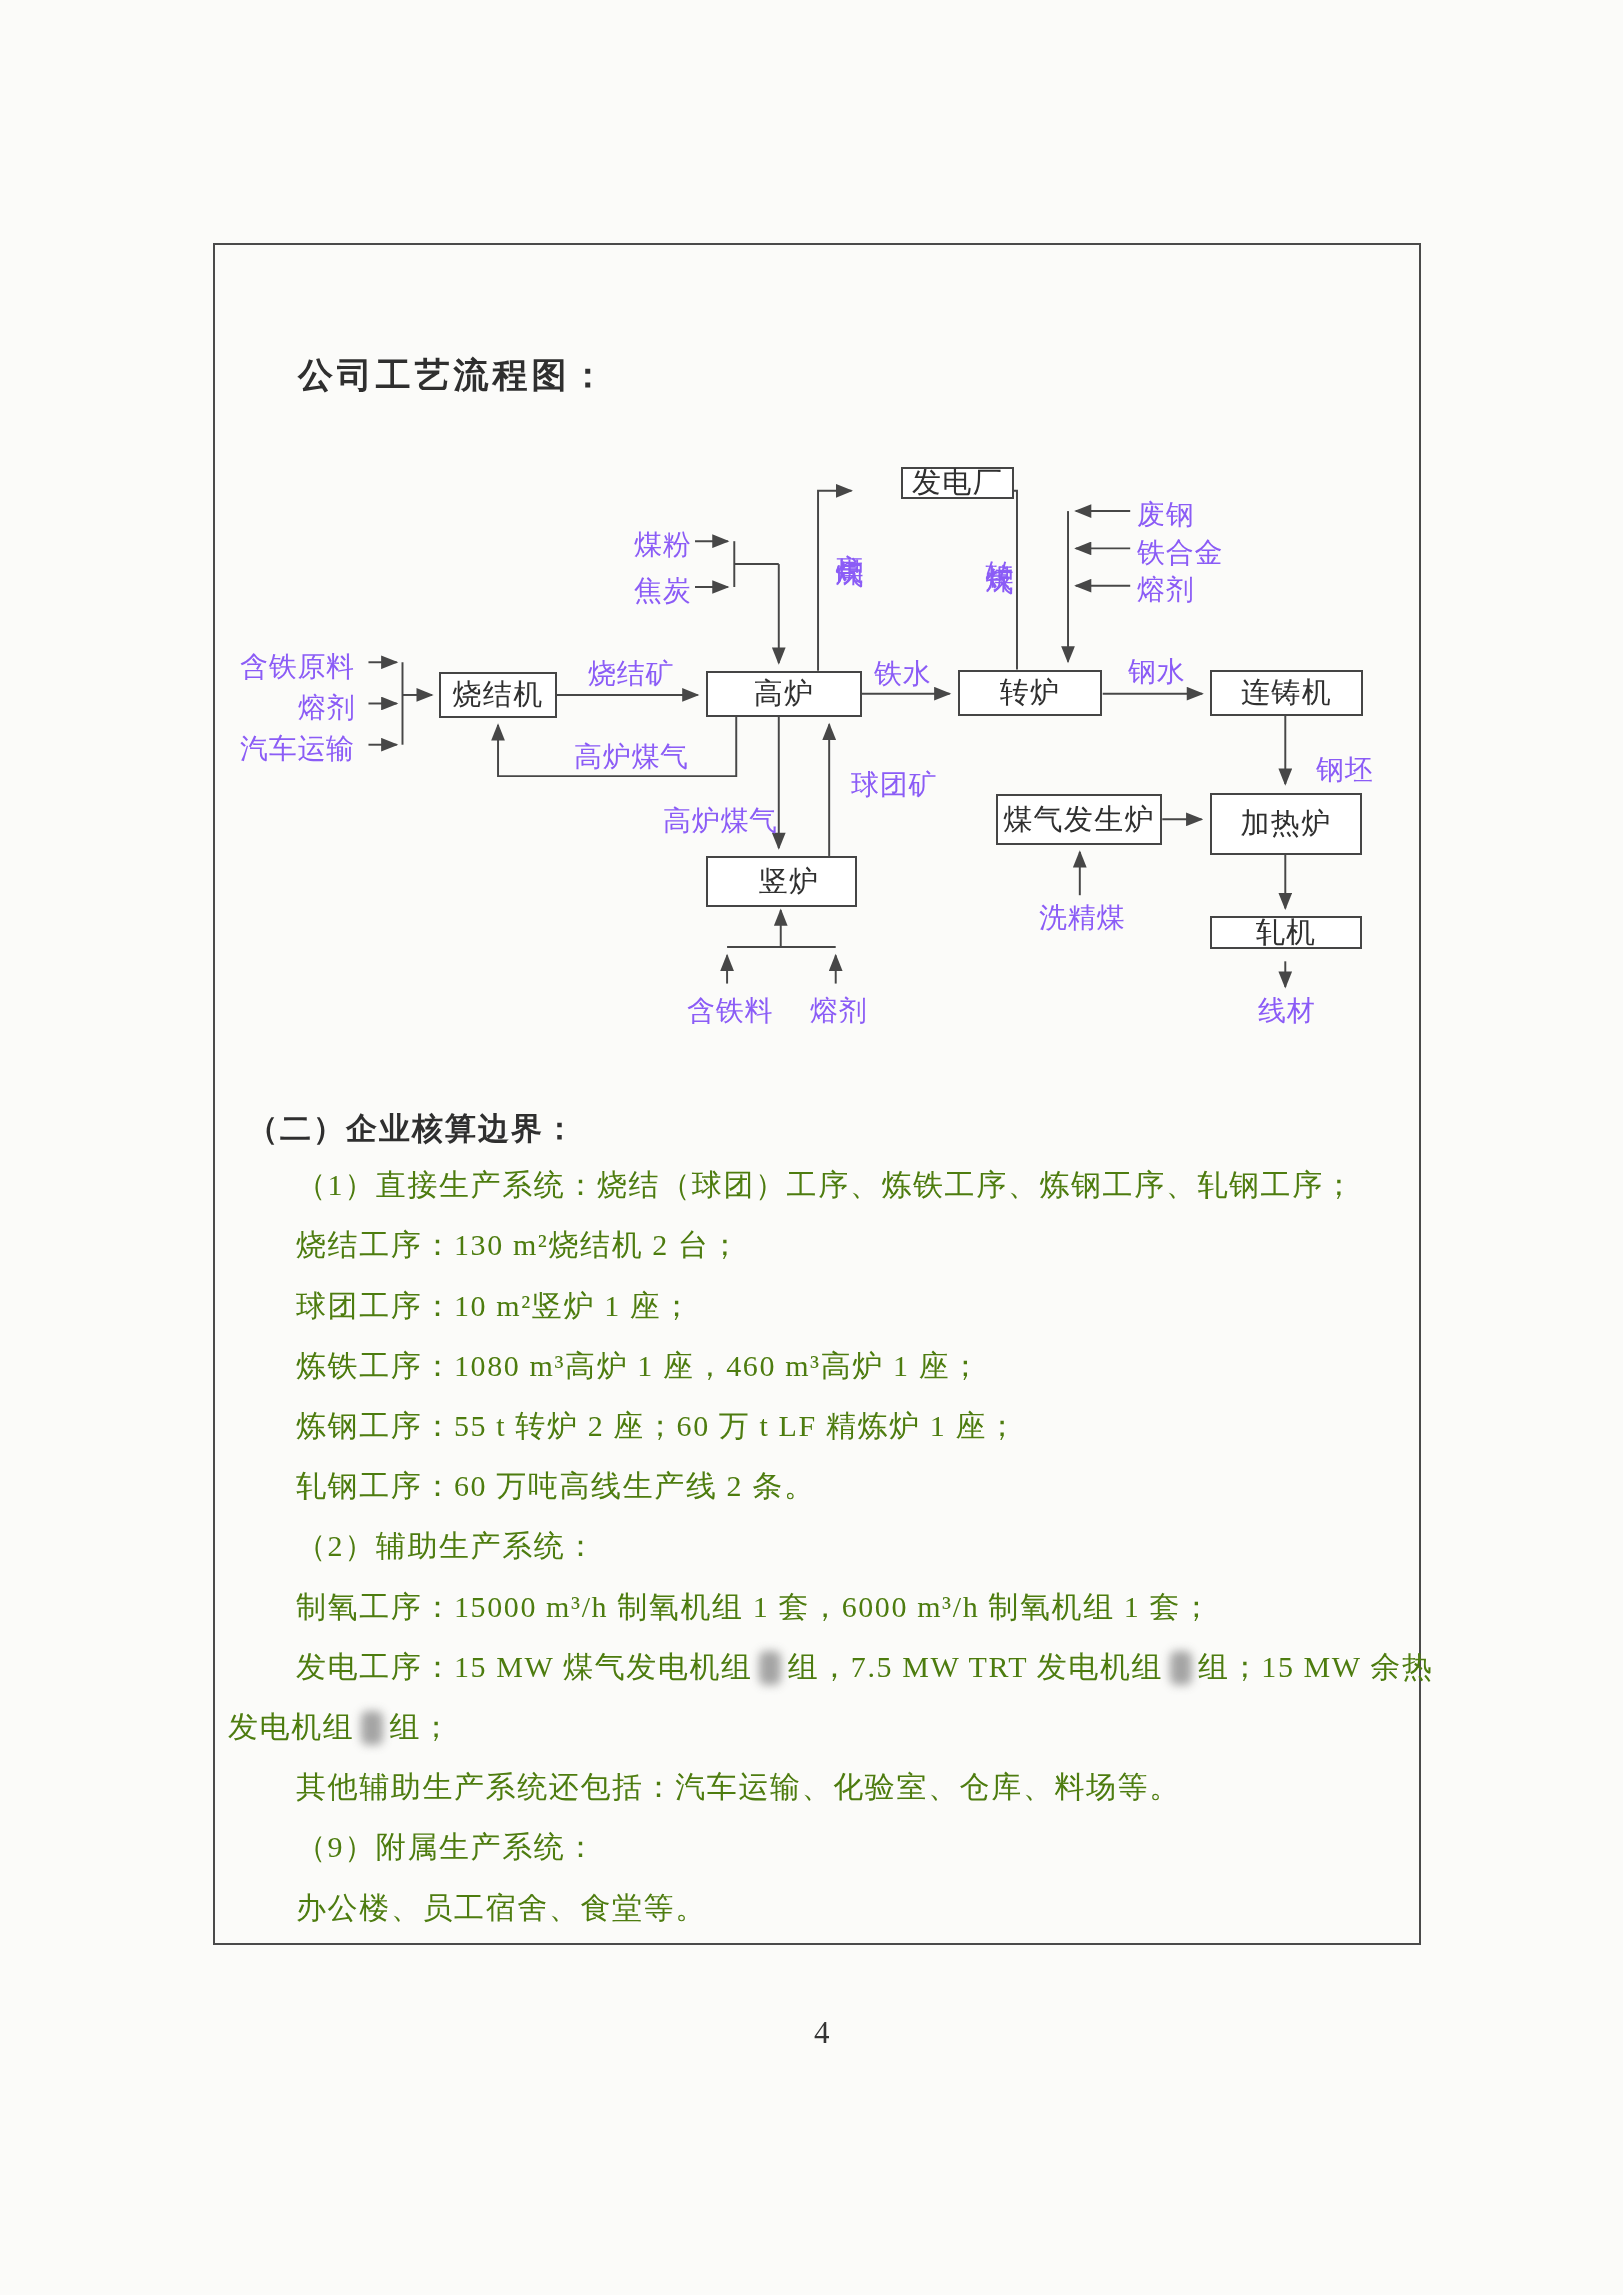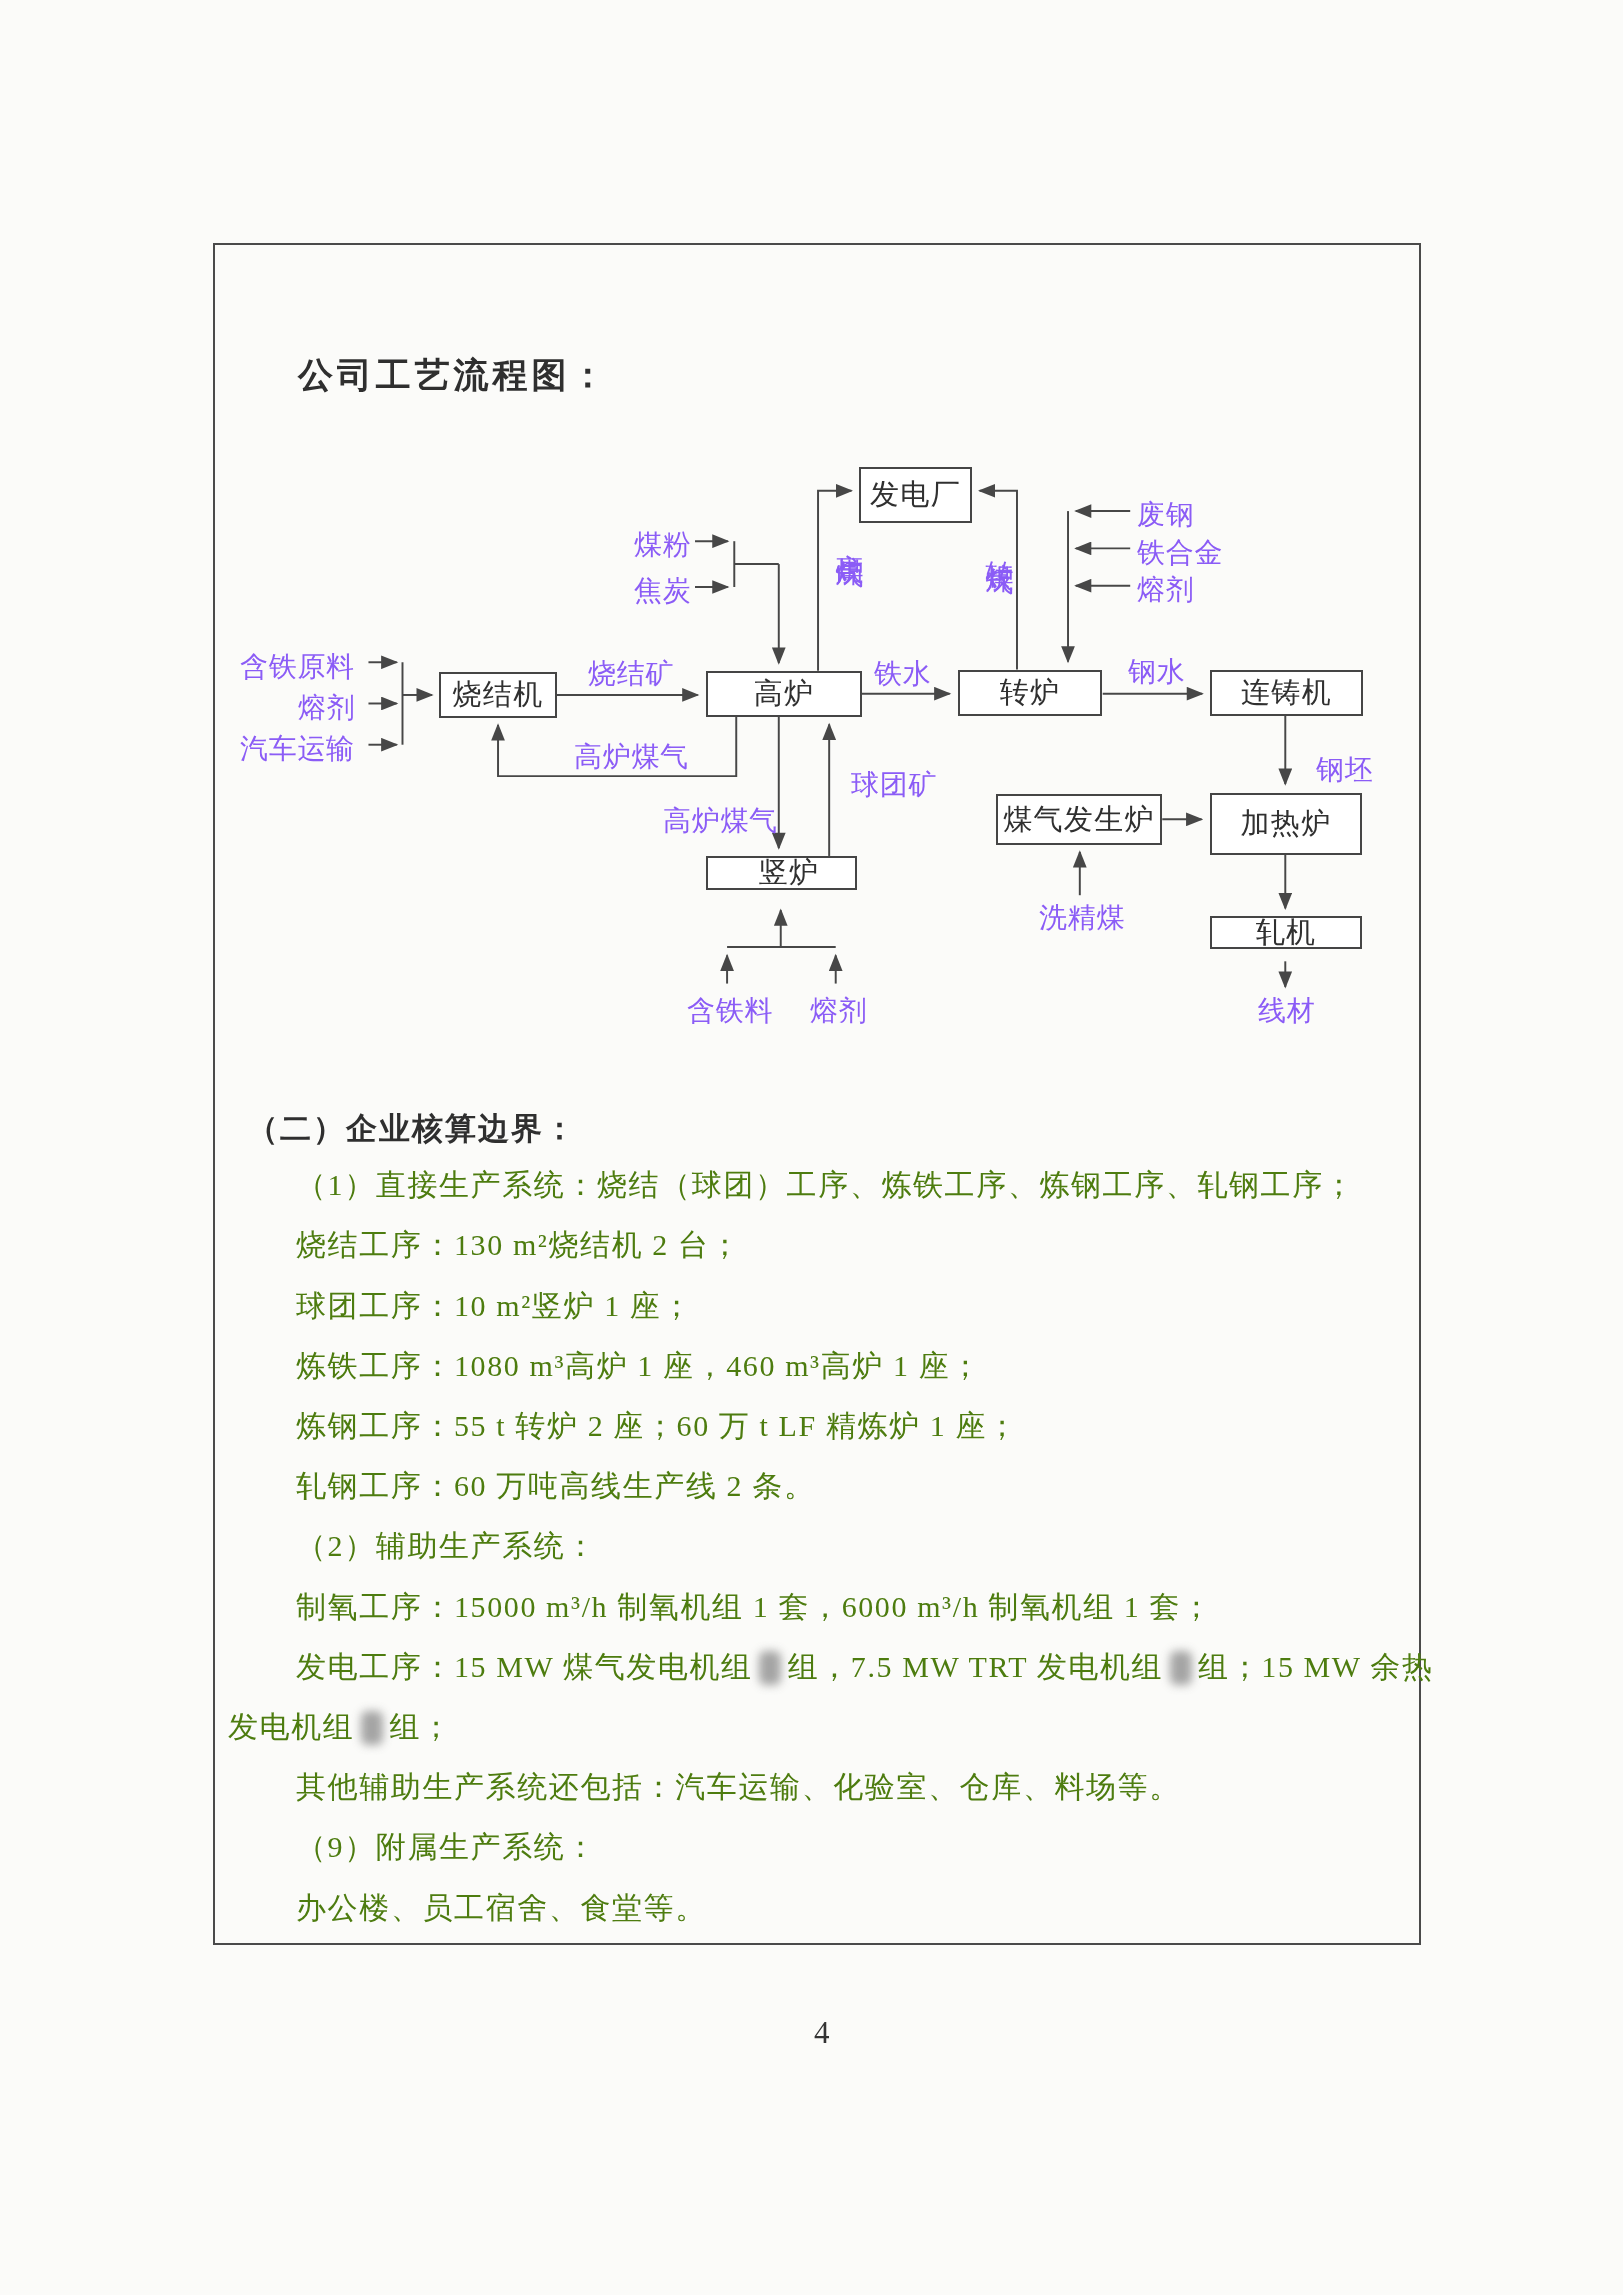--- a/index.html
+++ b/index.html
@@ -100,28 +100,28 @@
 
       <line x1="1267" y1="1308" x2="1267" y2="1107" marker-end="url(#arr)"></line>
 
       <line x1="1111" y1="1503" x2="1111" y2="1460" marker-end="url(#arr)"></line>
       <line x1="1277" y1="1503" x2="1277" y2="1460" marker-end="url(#arr)"></line>
       <line x1="1111" y1="1447" x2="1277" y2="1447"></line>
       <line x1="1193" y1="1447" x2="1193" y2="1391" marker-end="url(#arr)"></line>
     </g>
   </svg>
 
-  <div class="fc-box" style="left:859px; top:467px; width:113px; height:56px;">发电厂</div>
+  <div class="fc-box" style="left:901px; top:467px; width:113px; height:32px;">发电厂</div>
   <div class="fc-box" style="left:439px; top:672px; width:118px; height:46px;">烧结机</div>
   <div class="fc-box" style="left:706px; top:671px; width:156px; height:46px;">高炉</div>
   <div class="fc-box" style="left:958px; top:670px; width:144px; height:46px;">转炉</div>
   <div class="fc-box" style="left:1210px; top:670px; width:153px; height:46px;">连铸机</div>
   <div class="fc-box" style="left:996px; top:794px; width:166px; height:51px;">煤气发生炉</div>
   <div class="fc-box" style="left:1210px; top:793px; width:152px; height:62px;">加热炉</div>
-  <div class="fc-box" style="left:706px; top:856px; width:151px; height:34px;padding-left:15px;">竖炉</div>
+  <div class="fc-box" style="left:706px; top:856px; width:151px; height:51px;padding-left:15px;">竖炉</div>
   <div class="fc-box" style="left:1210px; top:916px; width:152px; height:33px;">轧机</div>
 
   <div class="abs fc-label" style="left:634px; top:526px;">煤粉</div>
   <div class="abs fc-label" style="left:634px; top:572px;">焦炭</div>
   <div class="abs fc-label" style="left:1137px; top:496px;">废钢</div>
   <div class="abs fc-label" style="left:1137px; top:534px;">铁合金</div>
   <div class="abs fc-label" style="left:1137px; top:571px;">熔剂</div>
   <div class="abs fc-label" style="left:240px; top:648px;">含铁原料</div>
   <div class="abs fc-label" style="left:298px; top:689px;">熔剂</div>
   <div class="abs fc-label" style="left:240px; top:730px;">汽车运输</div>

